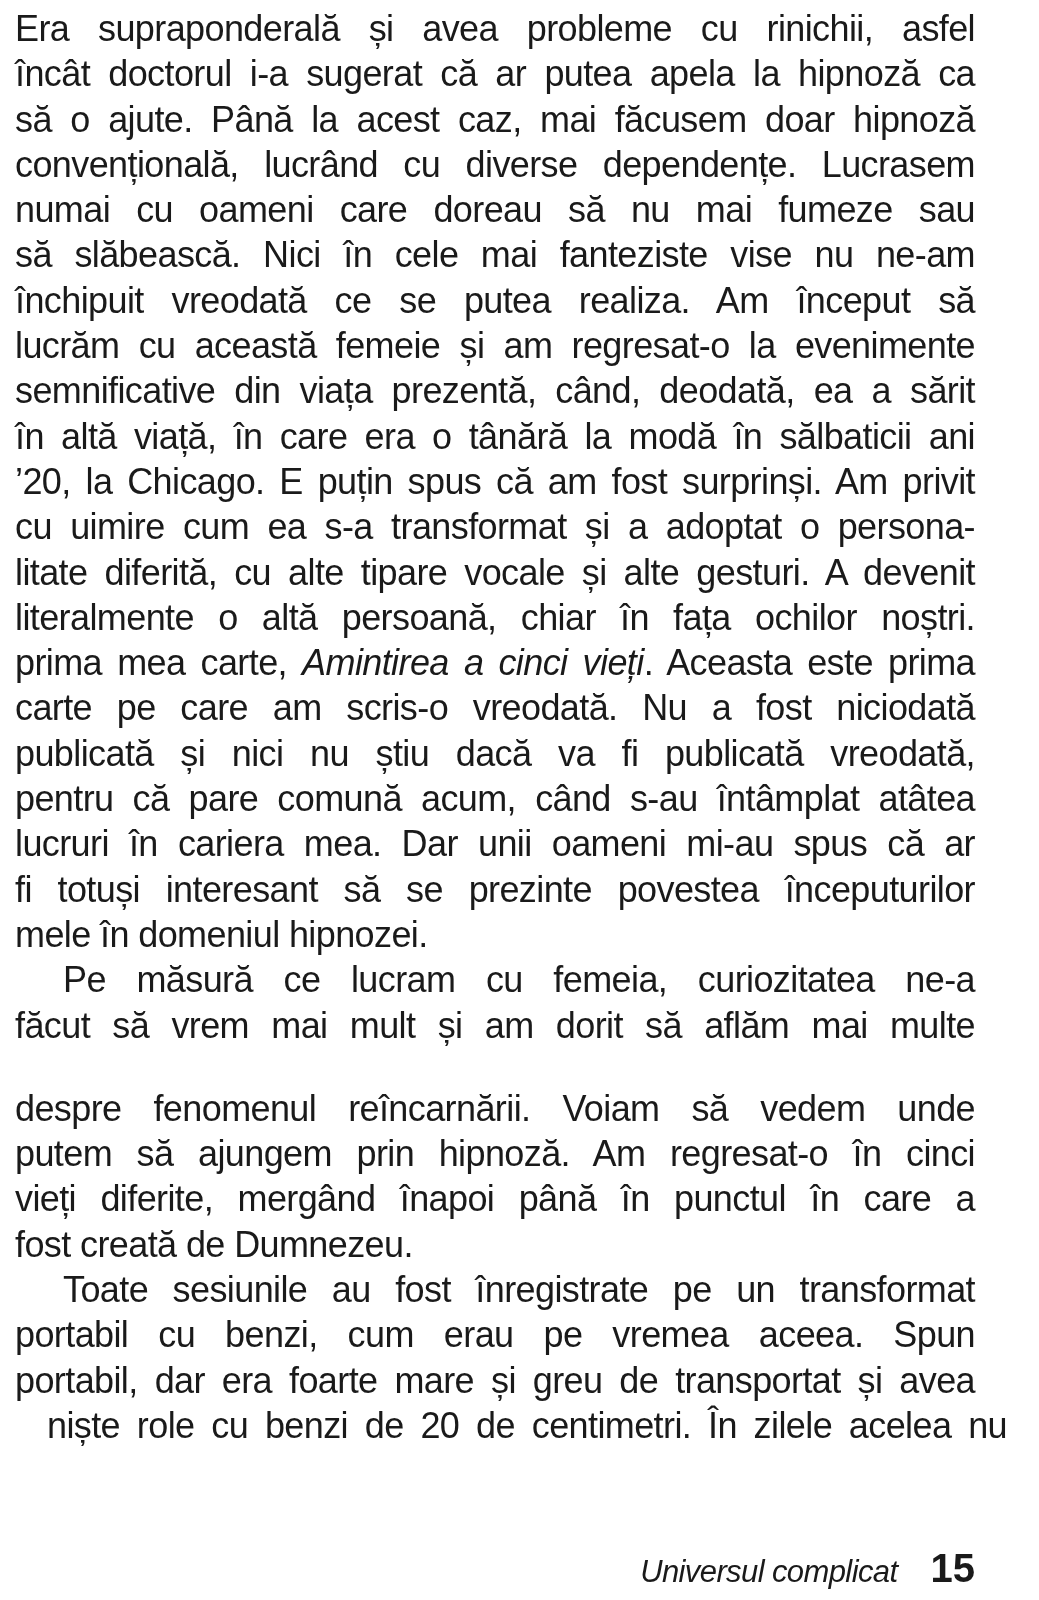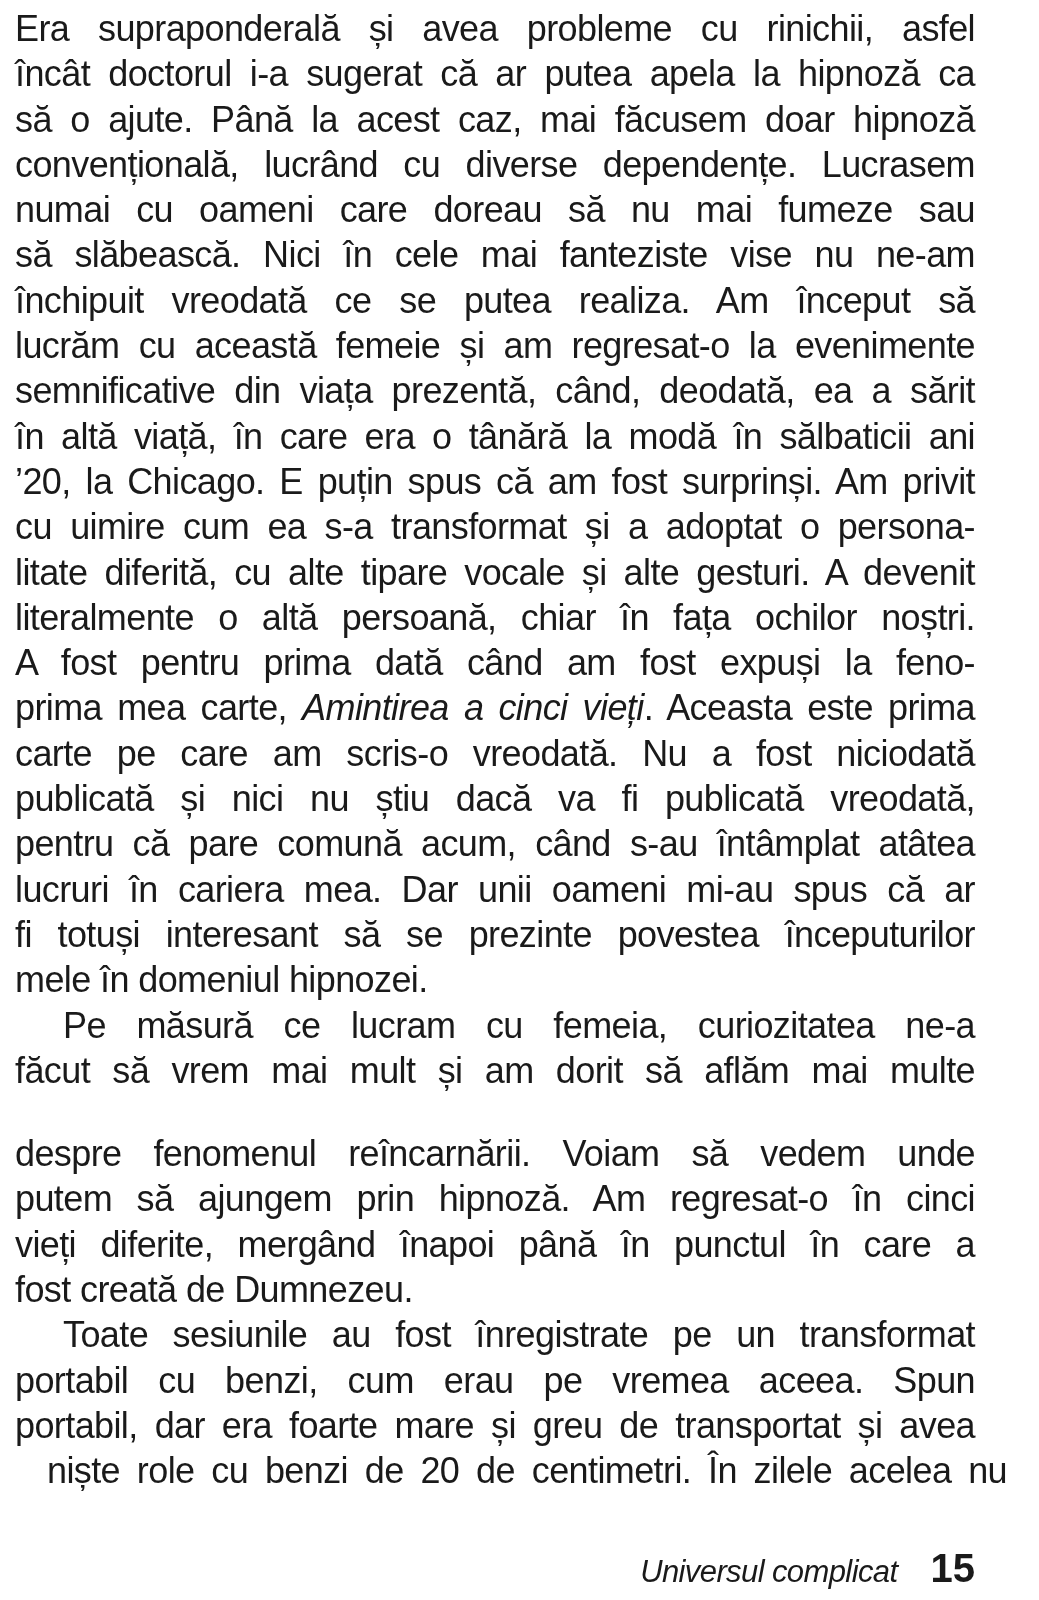--- a/index.html
+++ b/index.html
@@ -115,23 +115,20 @@
   <span class="line">
       <span class="line-inner" style="white-space: normal; display: block; width: 100%;">cu uimire cum ea s-a transformat și a adoptat o persona-</span>
     </span>
   <span class="line">
       <span class="line-inner" style="white-space: normal; display: block; width: 100%;">litate diferită, cu alte tipare vocale și alte gesturi. A devenit</span>
     </span>
   <span class="line">
       <span class="line-inner" style="white-space: normal; display: block; width: 100%;">literalmente o altă persoană, chiar în fața ochilor noștri.</span>
     </span>
   <span class="line">
-      <span class="line-inner" style="white-space: normal; display: block; width: 100%;">A fost pentru prima dată când am fost expuși la feno-</span>
-    </span>
-  <span class="line">
       <span class="line-inner" style="white-space: normal; display: block; width: 100%;"><span class="seg">prima mea carte, </span><span class="seg ital">Amintirea a cinci vieți</span><span class="seg">. Aceasta este prima</span></span>
     </span>
   <span class="line">
       <span class="line-inner" style="white-space: normal; display: block; width: 100%;">carte pe care am scris-o vreodată. Nu a fost niciodată</span>
     </span>
   <span class="line">
       <span class="line-inner" style="white-space: normal; display: block; width: 100%;">publicată și nici nu știu dacă va fi publicată vreodată,</span>
     </span>
   <span class="line">
       <span class="line-inner" style="white-space: normal; display: block; width: 100%;">pentru că pare comună acum, când s-au întâmplat atâtea</span>

